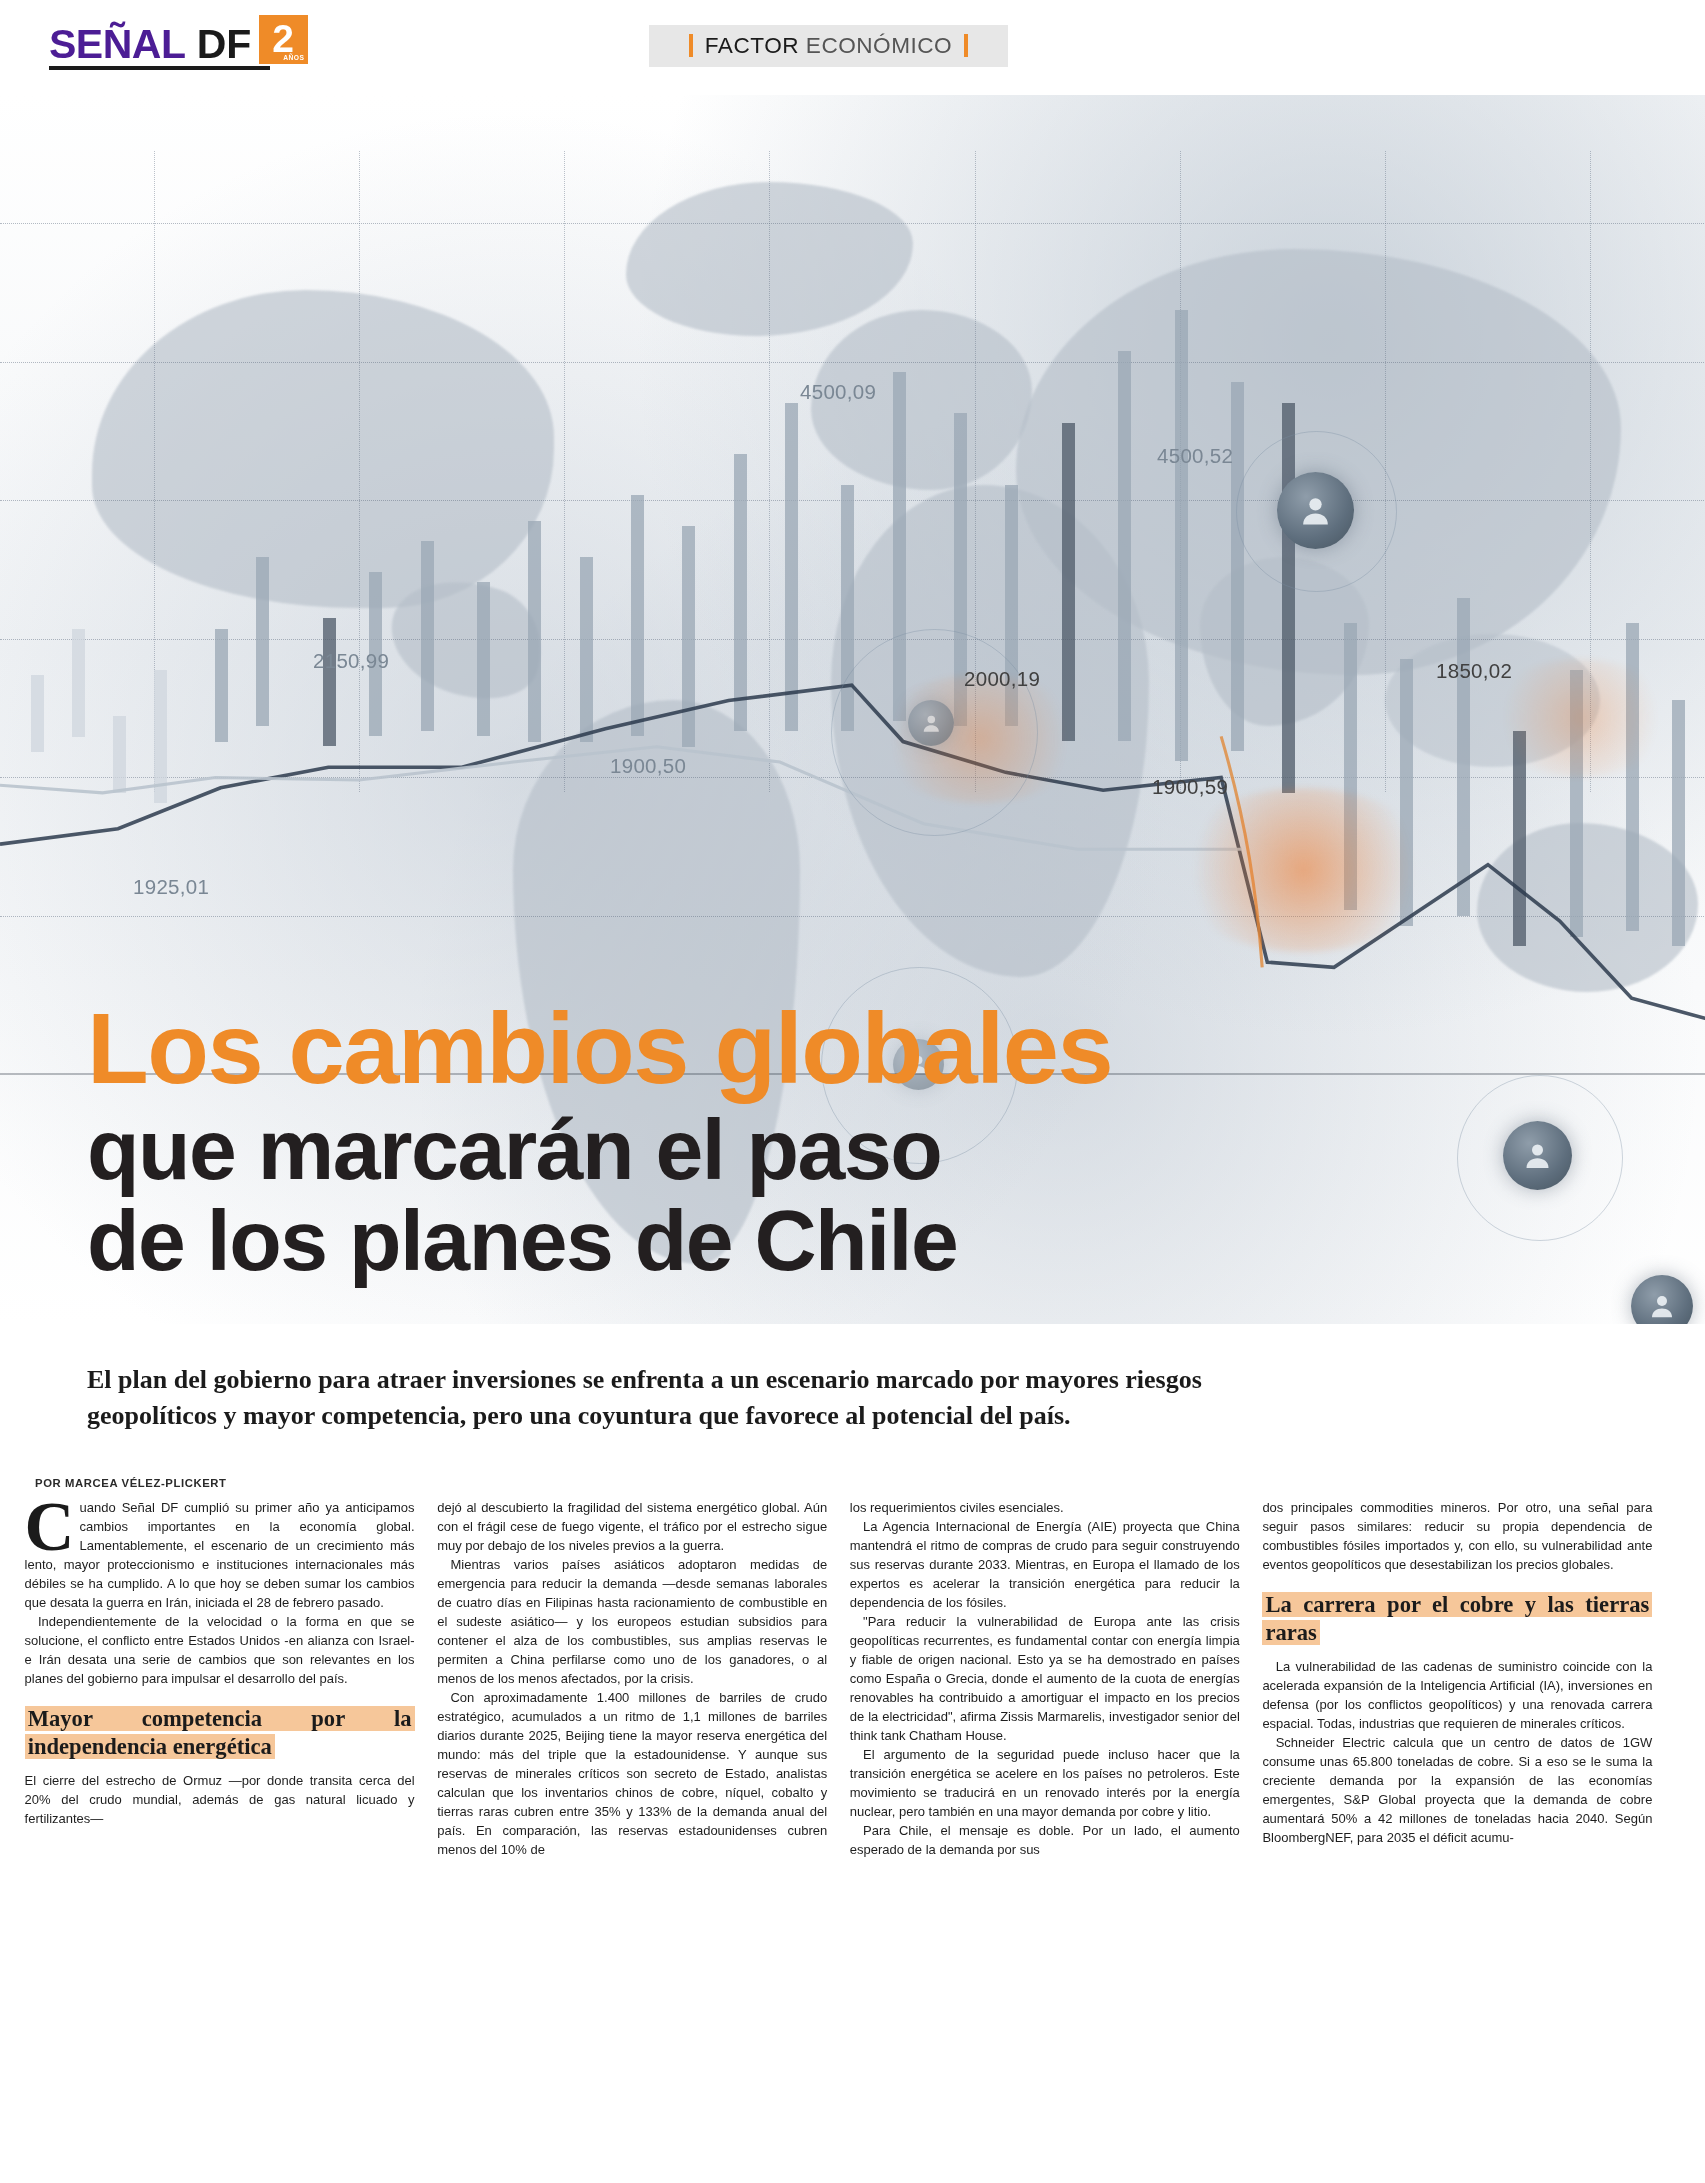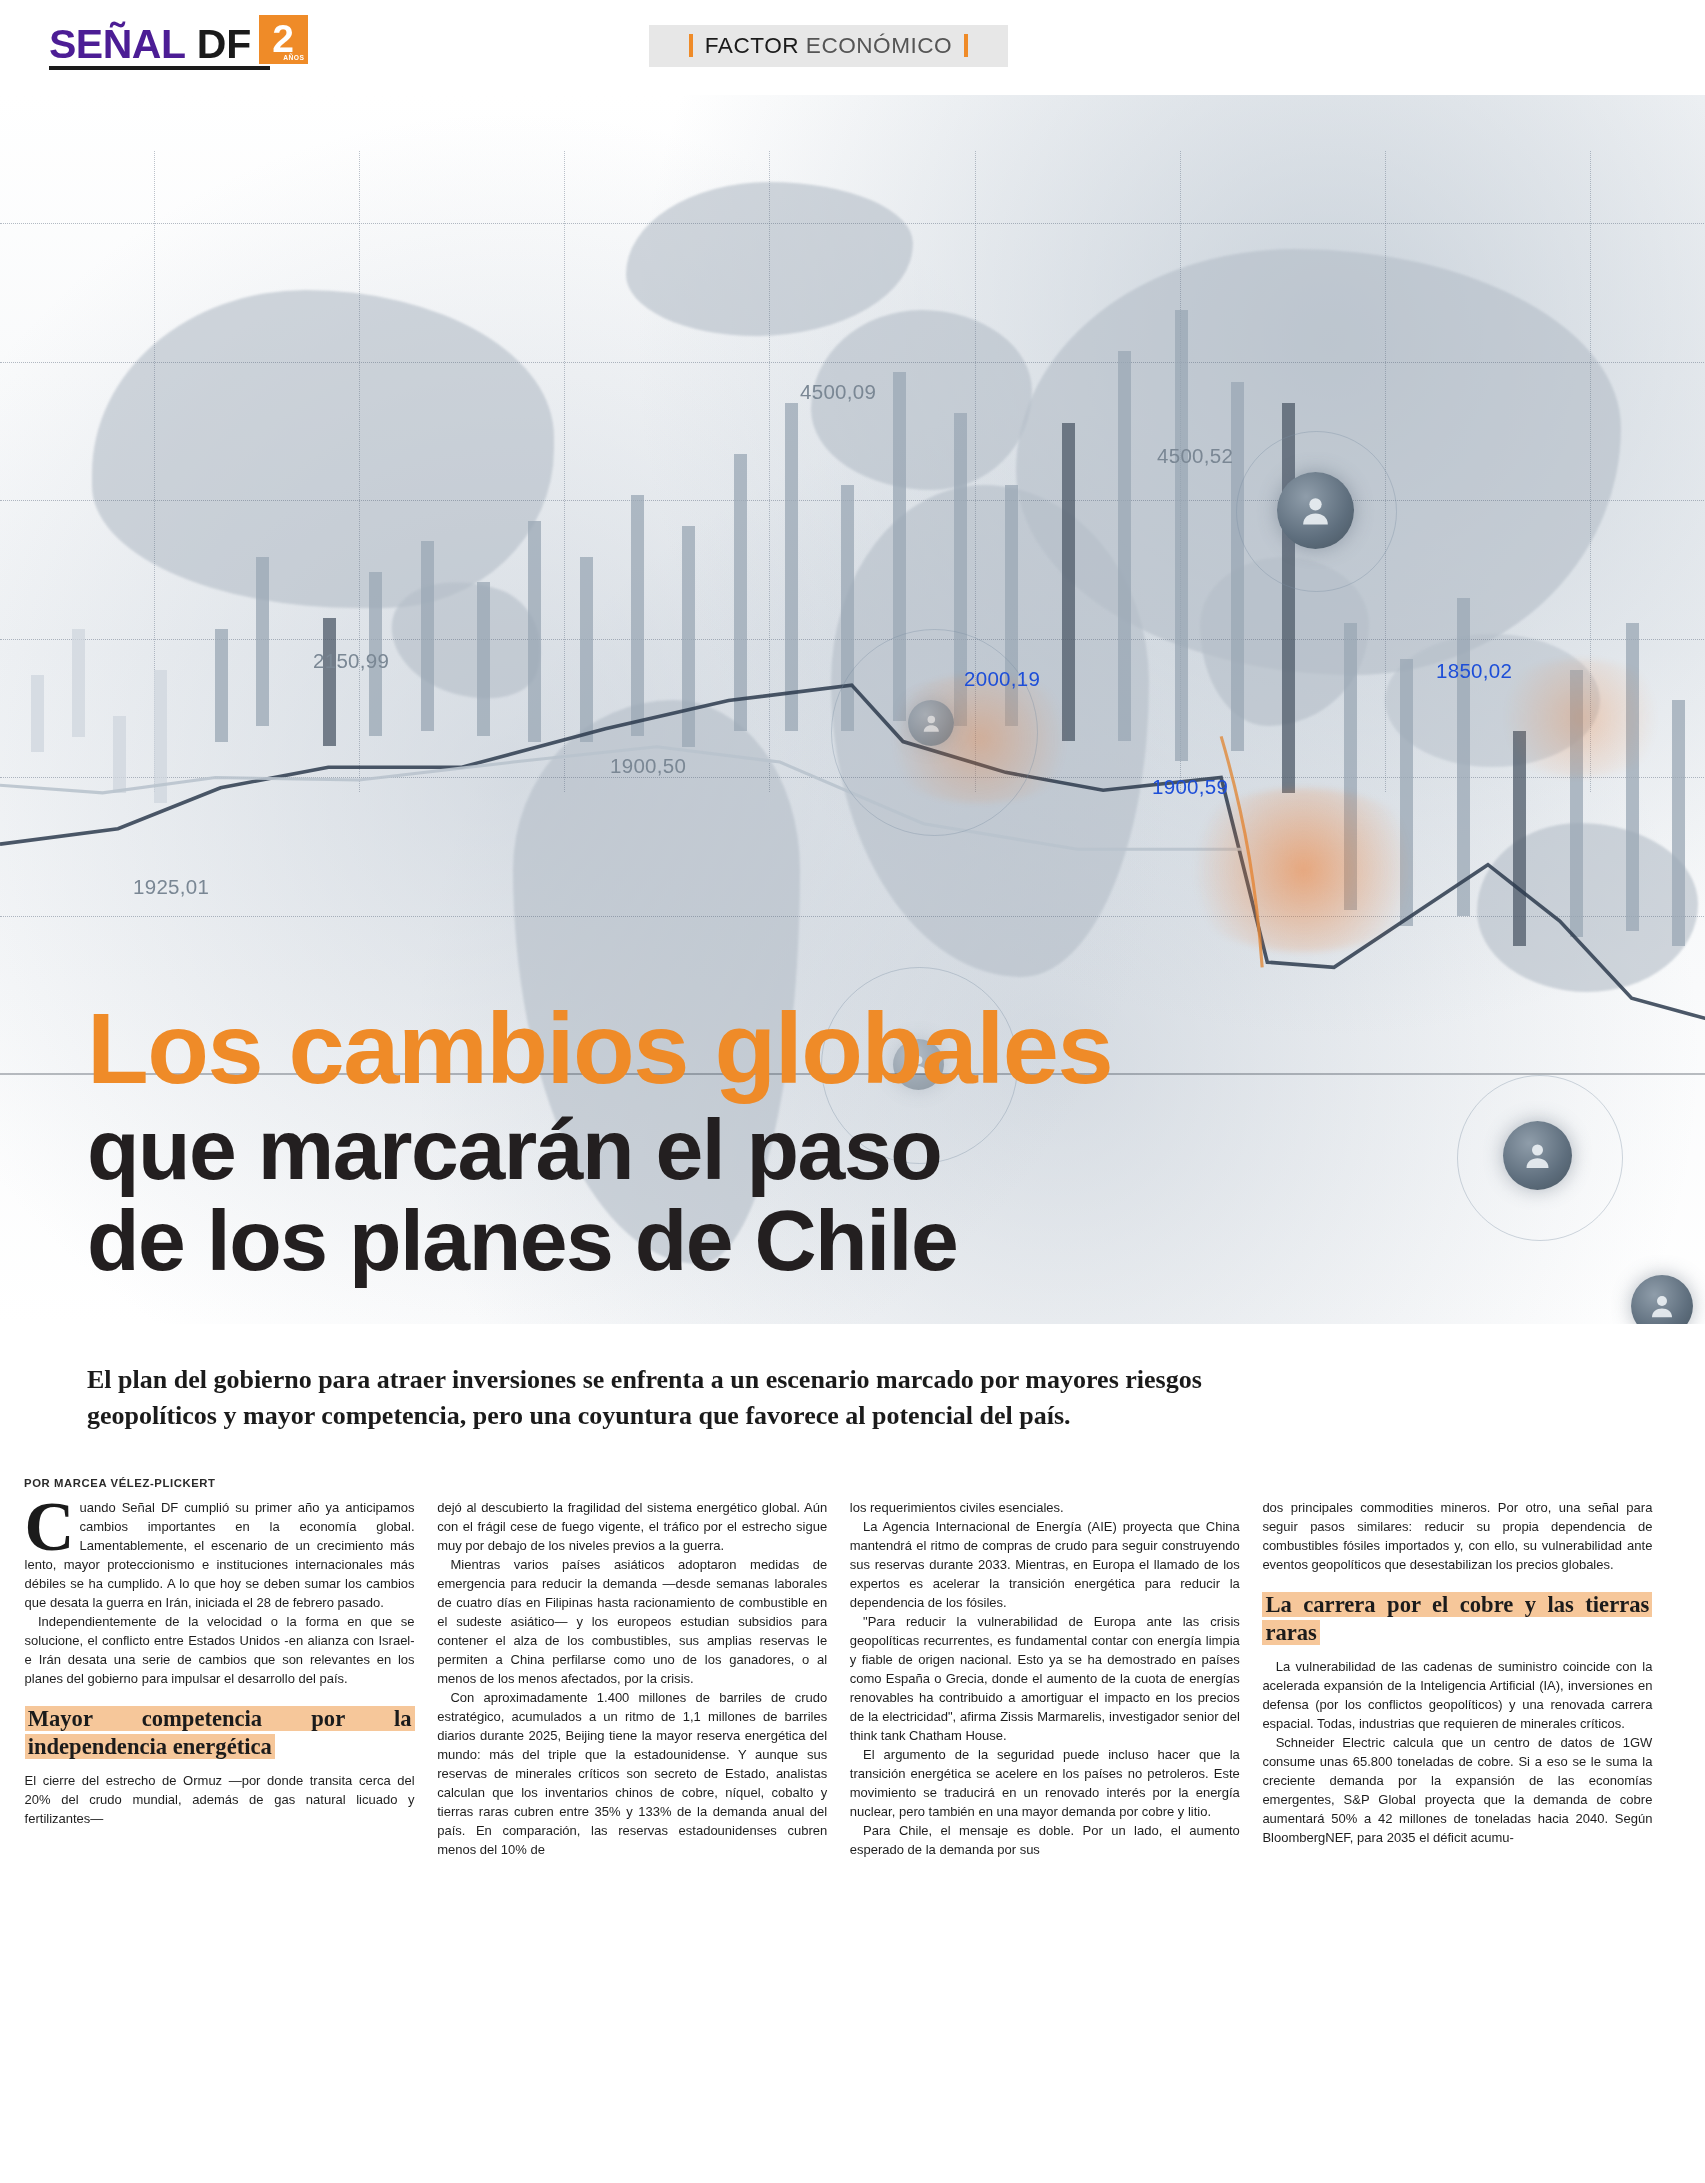--- a/index.html
+++ b/index.html
@@ -170,21 +170,21 @@
   .candle.dark { background: #4d5a68; }
   .candle.light { background: #cfd6dd; }
 
   .price-label {
     position: absolute;
     font-family: "Liberation Sans", sans-serif;
     font-size: 20.5px;
     color: #7a8794;
     letter-spacing: 0.3px;
   }
-  .price-label.dark { color: #1d4ed8; }
+  .price-label.dark { color: #404040; }
 
   .glow-orange {
     position: absolute;
     border-radius: 50%;
     background: radial-gradient(circle, rgba(240,120,40,0.55) 0%, rgba(240,120,40,0) 70%);
     filter: blur(3.1px);
   }
   .node {
     position: absolute;
     border-radius: 50%;
@@ -248,21 +248,21 @@
     font-family: "Liberation Serif", serif;
     font-weight: bold;
     font-size: 26px;
     line-height: 36px;
     color: #1b1b1b;
   }
 
   
   .byline {
     position: absolute;
-    left: 24px;
+    left: 35px;
     top: 1477px;
     font-size: 11.3px;
     font-weight: bold;
     letter-spacing: 0.6px;
     color: #2a2a2a;
   }
   .cols {
     position: absolute;
     left: 24.6px;
     top: 1498px;

